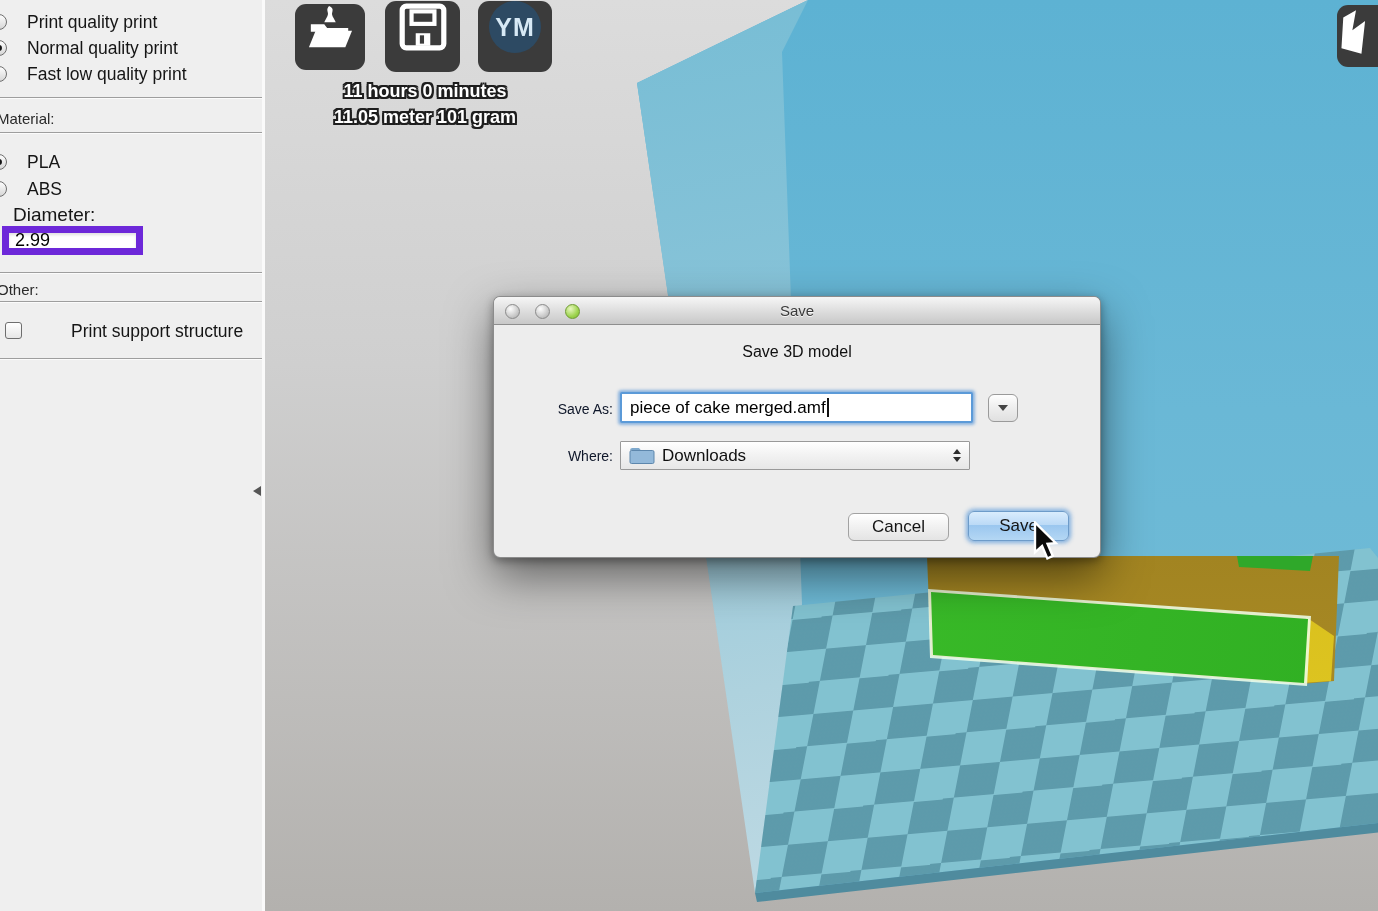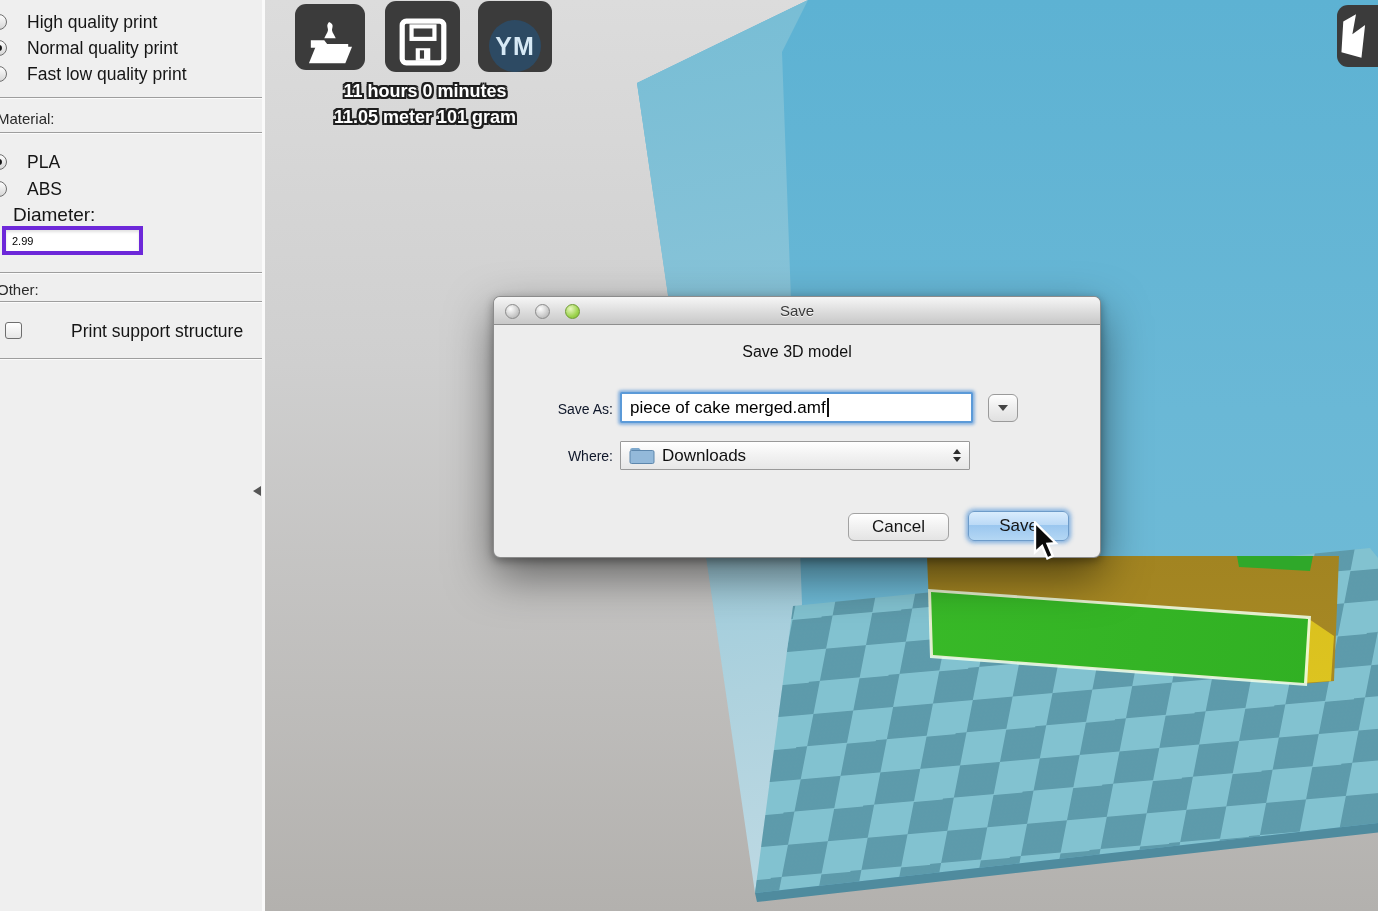--- a/index.html
+++ b/index.html
@@ -28,42 +28,42 @@
   .m-strip  { clip-path:polygon(1041px 617px,1069px 636px,1066px 681px,1038px 683px);
               background:linear-gradient(180deg,#c9ad10,#e3cb25); }
   .m-outline{ clip-path:polygon(663px 589px,1046px 616px,1042px 686px,665px 658px);
               background:rgba(240,255,235,0.85); }
   .m-green  { clip-path:polygon(666px 592px,1043px 619px,1039px 683px,668px 655px);
               background:linear-gradient(100deg,#46c930,#2fae22); }
   .m-patch  { clip-path:polygon(972px 556px,1048px 556px,1045px 571px,974px 567px);
               background:#2fa82a; }
 
   
-  .tool-icon { position:absolute; background:#3b3b3b; border-radius:11px; display:flex; align-items:flex-end; justify-content:center; }
+  .tool-icon { position:absolute; background:#3b3b3b; border-radius:11px; display:flex; align-items:flex-start; justify-content:center; }
   .ym-circle { width:52px; height:52px; border-radius:50%; background:#2d4a63; display:flex; align-items:center; justify-content:center;
                color:#d7e9f5; font-size:25px; font-weight:bold; letter-spacing:1px; }
   .stats { position:absolute; left:255px; top:78px; width:340px; text-align:center;
            color:#fff; font-size:18px; font-weight:bold; line-height:26px;
            text-shadow:-2px -2px 0 #1e1e1e, 2px -2px 0 #1e1e1e, -2px 2px 0 #1e1e1e, 2px 2px 0 #1e1e1e,
                        -2px 0 0 #1e1e1e, 2px 0 0 #1e1e1e, 0 -2px 0 #1e1e1e, 0 2px 0 #1e1e1e; }
 
   
   .sidebar { position:absolute; left:0; top:0; width:265px; height:911px; background:#efefef;
              border-right:3px solid #fafafa; color:#151515; }
   .radio-row { position:absolute; left:0; height:18px; display:flex; align-items:center; cursor:default; }
   .radio { position:absolute; left:-9px; width:16px; height:16px; border-radius:50%;
            border:1.5px solid #6e6e6e; background:linear-gradient(#fdfdfd,#d6d6d6); }
   .radio.sel::after { content:""; position:absolute; left:3.5px; top:3.5px; width:6px; height:6px; border-radius:50%; background:#141414; }
   .radio-label { position:absolute; left:27px; font-size:17.5px; font-weight:500; white-space:nowrap; }
   .divider { position:absolute; left:0; width:262px; border-top:1px solid #9e9e9e; border-bottom:1px solid #fbfbfb; }
   .section-label { position:absolute; left:-3px; font-size:15px; color:#2a2a2a; }
   .field-label { position:absolute; left:13px; font-size:19px; font-weight:500; }
   .diameter-input { position:absolute; left:2px; top:226px; width:141px; height:29px;
-                    border:4px solid #6d28d9; background:#fff; font-family:"Liberation Sans",sans-serif;
-                    font-size:11px; padding:2px 6px; box-shadow:inset 0 2px 3px rgba(0,0,0,0.12); }
+                    border:7px solid #6d28d9; background:#fff; font-family:"Liberation Sans",sans-serif;
+                    font-size:18px; padding:2px 6px; box-shadow:inset 0 2px 3px rgba(0,0,0,0.12); }
   .checkbox { position:absolute; left:5px; top:322px; width:17px; height:17px; border-radius:3px;
               border:1.5px solid #6e6e6e; background:linear-gradient(#fff,#e6e6e6); }
   .checkbox-label { position:absolute; left:31px; top:321px; font-size:17.5px; font-weight:500; white-space:nowrap;margin-left:40px; }
   .collapse-arrow { position:absolute; left:253px; top:486px; width:0; height:0;
                     border-top:5px solid transparent; border-bottom:5px solid transparent; border-right:8px solid #555; }
 
   
   .dialog { position:absolute; left:493px; top:296px; width:608px; height:262px;
             background:#ededed; border-radius:7px; border:1px solid rgba(60,60,60,0.55);
             box-shadow:0 18px 45px rgba(0,0,0,0.5), 0 3px 10px rgba(0,0,0,0.35); }
@@ -152,21 +152,21 @@
 
 <div class="stats">
   <div>11 hours 0 minutes</div>
   <div>11.05 meter 101 gram</div>
 </div>
 
 <div class="sidebar">
 
   <div class="radio-row" style="top:13px;">
     <span class="radio"></span>
-    <span class="radio-label">High quality print</span>
+    <span class="radio-label">Print quality print</span>
   </div>
   <div class="radio-row" style="top:39px;">
     <span class="radio sel"></span>
     <span class="radio-label">Normal quality print</span>
   </div>
   <div class="radio-row" style="top:65px;">
     <span class="radio"></span>
     <span class="radio-label">Fast low quality print</span>
   </div>
 

